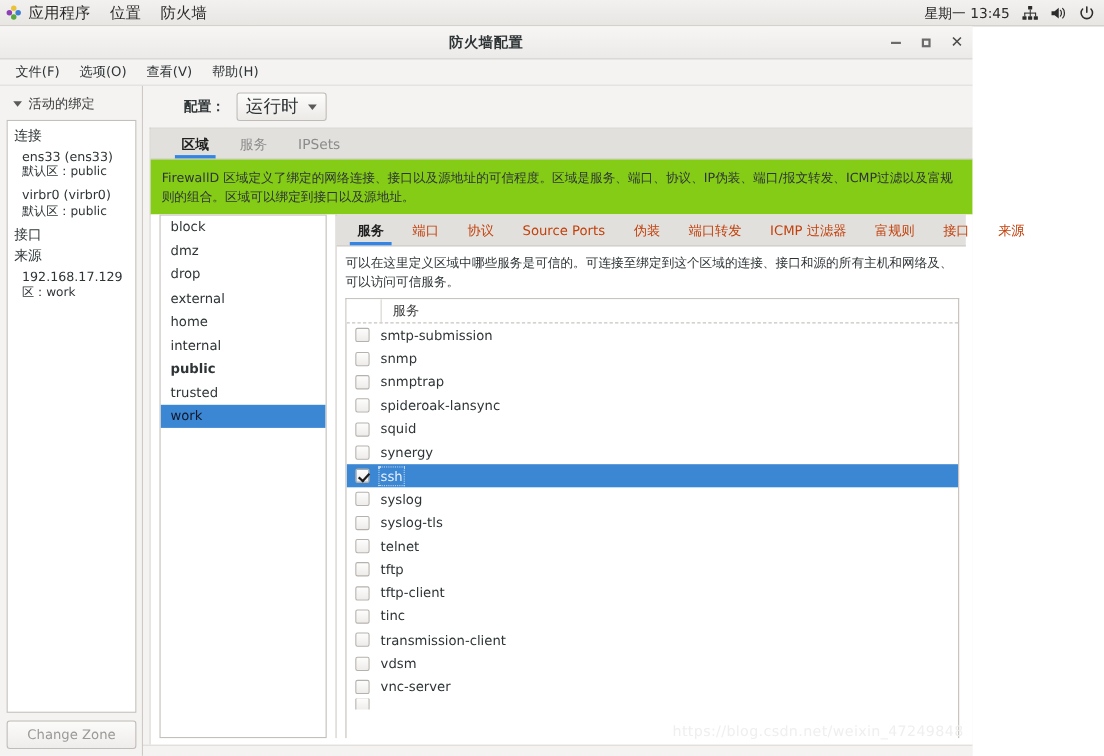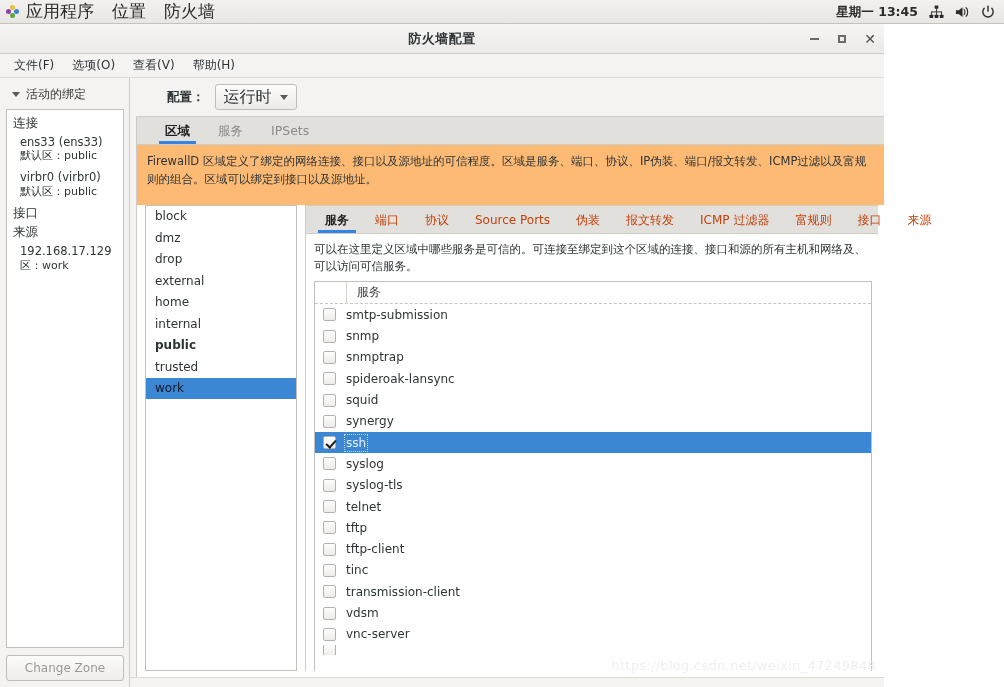--- a/index.html
+++ b/index.html
@@ -16,38 +16,38 @@
 
   
   #top-panel {
     position: absolute; left: 0; top: 0; width: 1004px; height: 24px;
     background: linear-gradient(to bottom, #f2f1f0 0%, #e8e6e3 100%);
     border-bottom: 1px solid #c6c2bd;
     display: flex; align-items: center;
   }
   .panel-menu {
     display: flex; align-items: center; height: 24px;
-    padding: 0 9px; font-size: 17px; color: #2b2b2b; cursor: default;
+    padding: 0 9px; font-size: 14px; color: #2b2b2b; cursor: default;
   }
   .panel-menu.first { padding-left: 6px; gap: 7px; }
   .gnome-logo {
     width: 13px; height: 13px; position: relative; display: inline-block;
   }
   .gnome-logo i {
     position: absolute; width: 5px; height: 5px; border-radius: 50%;
     display: block;
   }
   .gnome-logo i:nth-child(1){ left:0; top:4px; background:#8f3fb5; }
   .gnome-logo i:nth-child(2){ left:4px; top:0; background:#e8c33a; }
   .gnome-logo i:nth-child(3){ left:8px; top:4px; background:#3f7fd1; }
   .gnome-logo i:nth-child(4){ left:4px; top:8px; background:#5aa83c; }
   #tray {
     position: absolute; right: 0; top: 0; height: 24px;
     display: flex; align-items: center; gap: 11px; padding-right: 9px;
-    font-size: 12.5px; color: #2b2b2b; font-weight: bold;
+    font-size: 12.5px; color: #2b2b2b;
   }
   #tray svg { display: block; }
 
   
   #window {
     position: absolute; left: 0; top: 24px; width: 884px; height: 663px;
     background: #f4f3f2;
     display: flex; flex-direction: column;
   }
   #titlebar {
@@ -145,22 +145,22 @@
   .otab {
     position: relative; padding: 0 14px 6px 14px; font-size: 12.5px;
     color: #8b8b8b; cursor: pointer; line-height: 14px;
   }
   .otab.active { color: #1f1f1f; font-weight: bold; }
   .otab.active::after {
     content: ""; position: absolute; left: 8px; right: 8px; bottom: 0;
     height: 3px; background: #3584e4;
   }
   #zone-desc {
-    padding: 8px 10px 16px 10px; font-size: 11.5px; color: #2e3436;
-    line-height: 1.55; background: #fdba74;
+    padding: 8px 10px 6px 10px; font-size: 11.5px; color: #2e3436;
+    line-height: 1.55; background: #84cc16;
   }
 
   #zone-split { flex: 1; display: flex; min-height: 0; padding: 0 6px 6px 8px; gap: 8px; background:#ffffff; }
   #zone-list {
     width: 152px; min-width: 152px;
     background: #ffffff; border: 1px solid #c3bfba;
     overflow: hidden;
   }
   .zone-row {
     height: 21.5px; display: flex; align-items: center;
@@ -380,21 +380,21 @@
             <div class="zone-row selected">work</div>
           </div>
 
           <div id="inner-notebook">
             <div id="inner-tabs">
               <div class="itab active">服务</div>
               <div class="itab">端口</div>
               <div class="itab">协议</div>
               <div class="itab">Source Ports</div>
               <div class="itab">伪装</div>
-              <div class="itab">报文转发</div>
+              <div class="itab">端口转发</div>
               <div class="itab">ICMP 过滤器</div>
               <div class="itab">富规则</div>
               <div class="itab">接口</div>
               <div class="itab">来源</div>
             </div>
 
             <div id="svc-desc">可以在这里定义区域中哪些服务是可信的。可连接至绑定到这个区域的连接、接口和源的所有主机和网络及、可以访问可信服务。</div>
 
             <div id="svc-table-wrap">
               <div id="svc-header">

